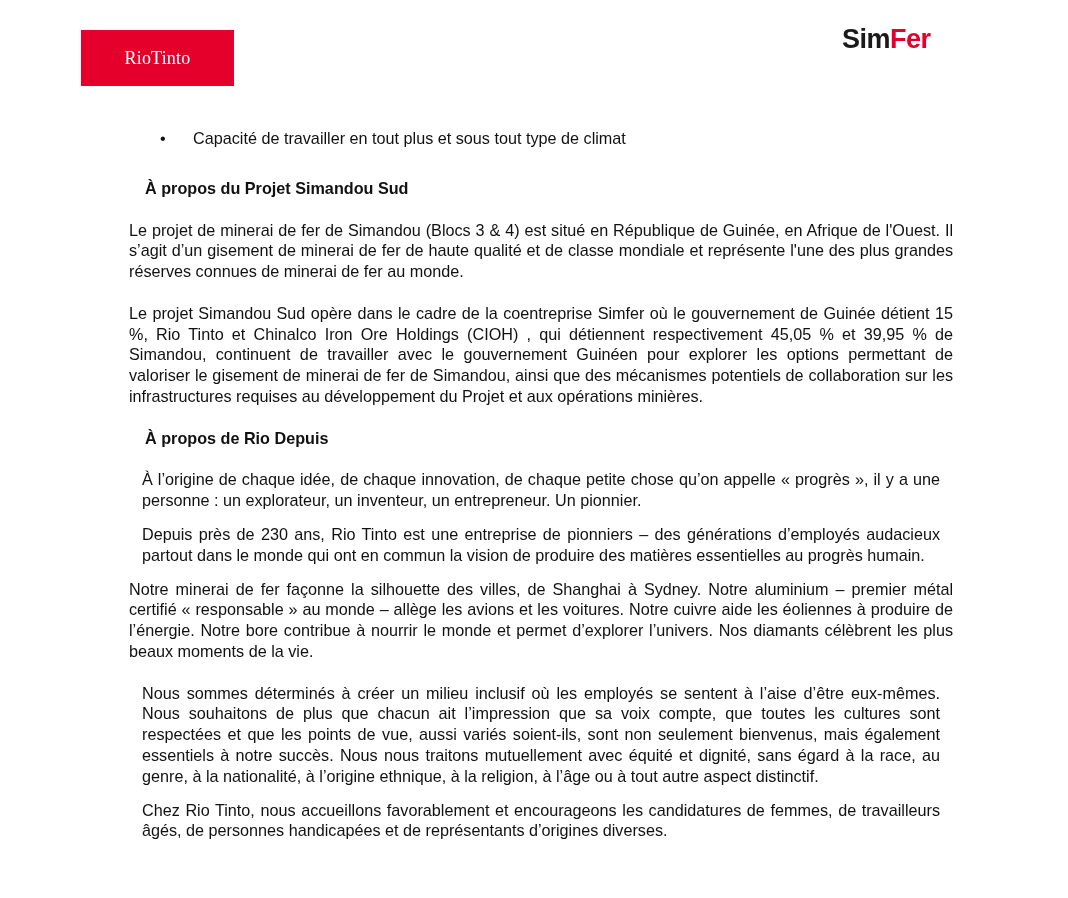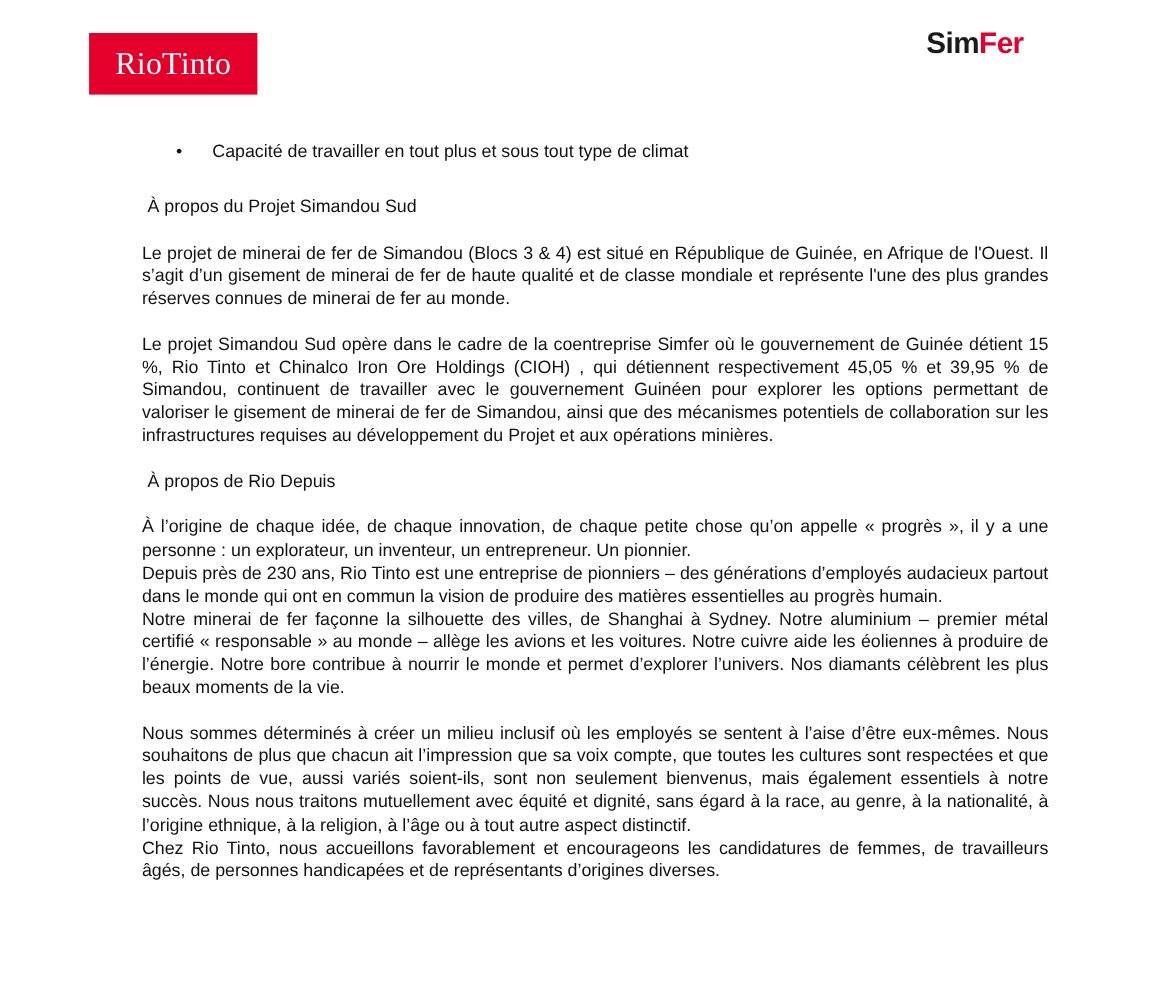--- a/index.html
+++ b/index.html
@@ -1,31 +1,31 @@
 <!DOCTYPE html>
 <html><head>
 <meta charset="utf-8">
 <style>
   html, body { margin: 0; padding: 0; background: #ffffff; }
   body { width: 1068px; height: 898px; position: relative; overflow: hidden;
          font-family: "Liberation Sans", sans-serif; color: #111; }
   .logo-rt { position: absolute; left: 81px; top: 30px; width: 153px; height: 56px;
              background: #e4002b; display: flex; align-items: center; justify-content: center; }
-  .logo-rt span { font-family: "Liberation Serif", serif; color: #fff; font-size: 29px; letter-spacing: 0.2px; }
+  .logo-rt span { font-family: "Liberation Serif", serif; color: #fff; font-size: 18px; letter-spacing: 0.2px; }
   .logo-sf { position: absolute; left: 842px; top: 24px; font-family: "Liberation Sans", sans-serif;
              font-weight: bold; font-size: 27px; letter-spacing: -0.5px; }
   .logo-sf .sim { color: #1a1a1a; }
   .logo-sf .fer { color: #e4002b; }
   .content { position: absolute; left: 129px; top: 128px; width: 824px;
              font-size: 16.2px; line-height: 20.8px; }
   .bullet { display: flex; margin-left: 31px; margin-bottom: 29px; }
   .bullet .dot { width: 33px; }
-  h2 { font-size: 16.2px; font-weight: normal; margin: 0 0 21px 5px; line-height: 20.8px; }
+  h2 { font-size: 16.2px; font-weight: bold; margin: 0 0 21px 16px; line-height: 20.8px; }
   p { margin: 0 0 20.8px 0; text-align: justify; }
-  p.tight { margin: 0; }
+  p.tight { margin: 13px; }
 </style>
 </head>
 <body>
 
 <div class="logo-rt">
   <span>RioTinto</span>
 </div>
 <div class="logo-sf">
   <span class="sim">Sim</span><span class="fer">Fer</span>
 </div>

